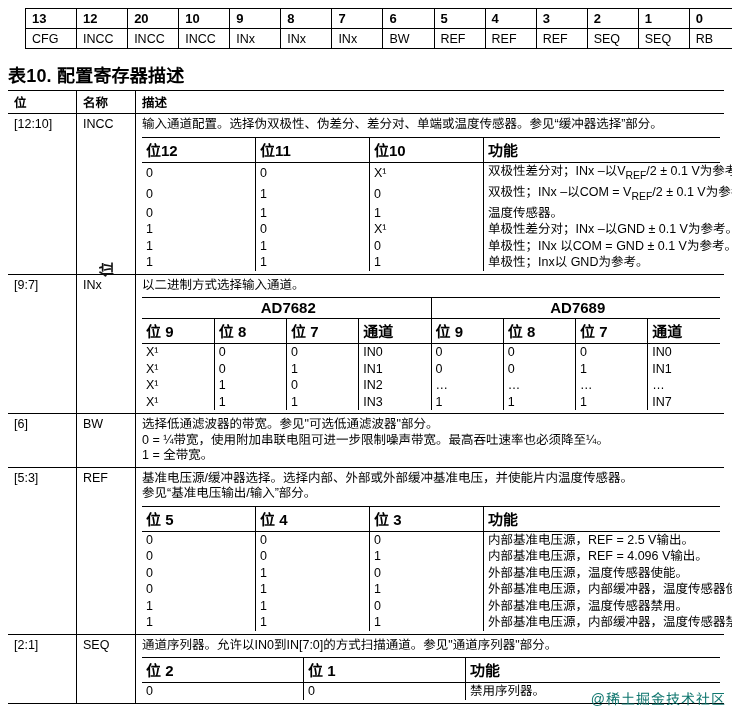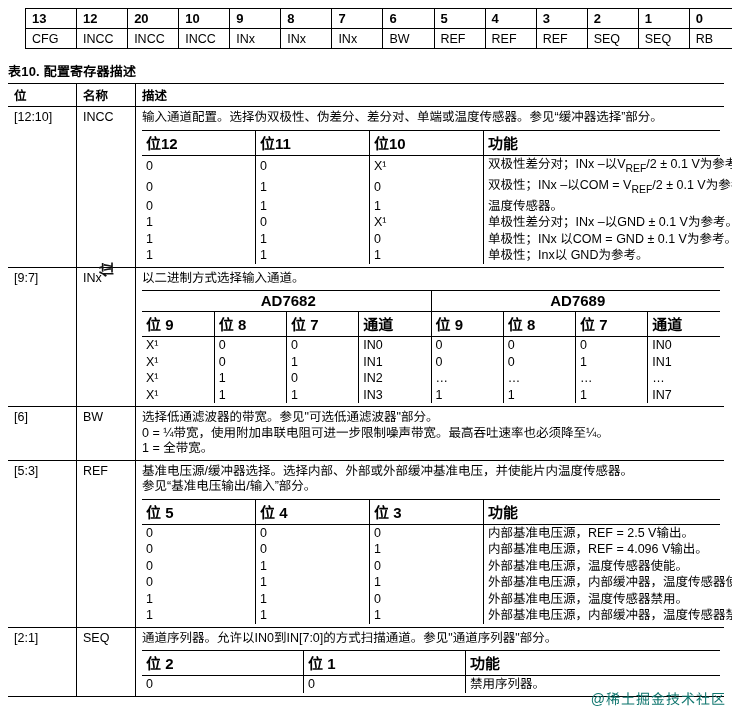--- a/index.html
+++ b/index.html
@@ -45,21 +45,21 @@
     font-weight: bold;
     font-size: 13px;
   }
   table.bitmap tr.names td {
     font-weight: normal;
     font-size: 12.5px;
   }
 
   
   .tbl-caption {
-    font-size: 13px;
+    font-size: 18px;
     font-weight: bold;
     margin: 12px 0 3px 8px;
     letter-spacing: 0.2px;
   }
 
   
   table.reg {
     border-collapse: collapse;
     width: 716px;
     margin-left: 8px;

